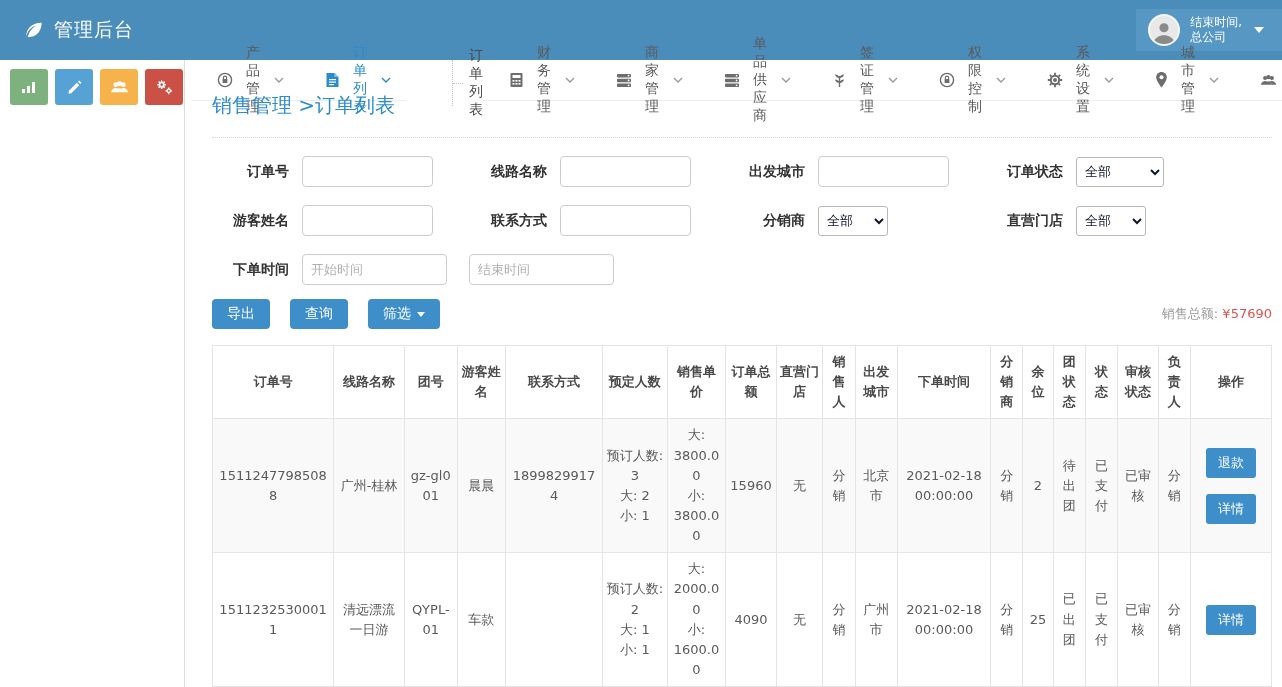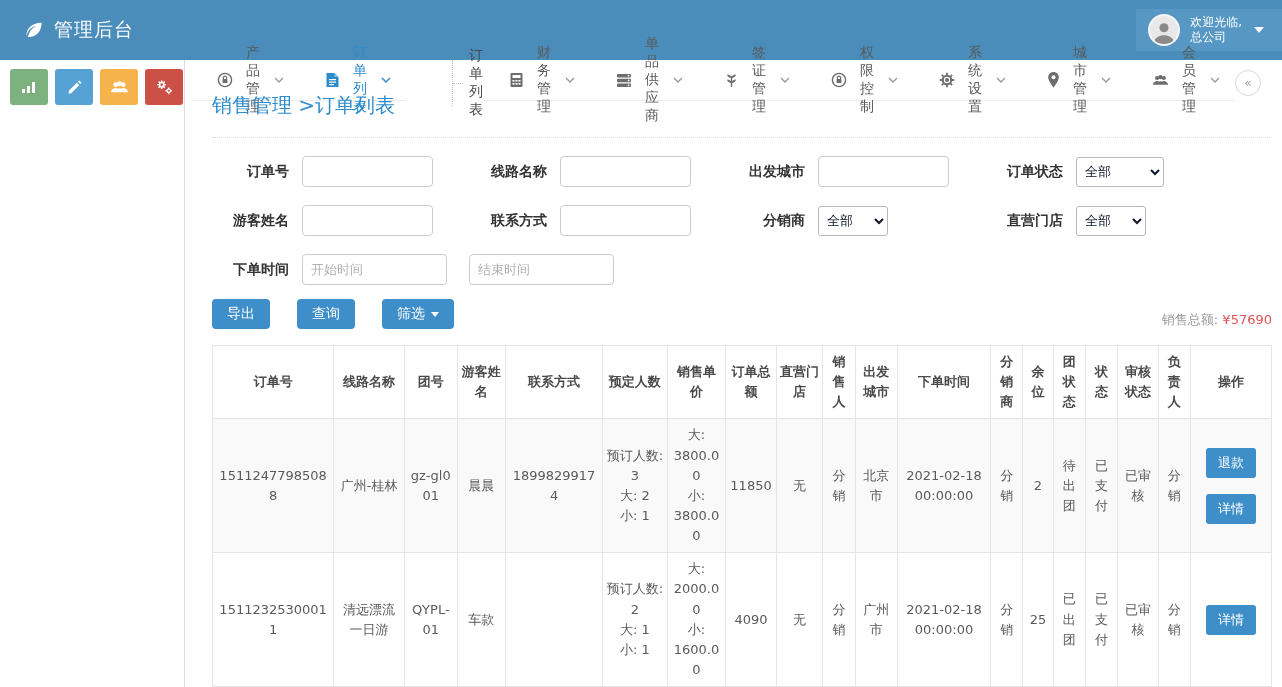--- a/index.html
+++ b/index.html
@@ -48,21 +48,21 @@
   .f-row { display:flex; margin-bottom:18px; }
   .f-group { width:258px; display:flex; align-items:center; }
   .f-label { width:90px; text-align:right; font-size:14px; font-weight:700; color:#333; padding-right:13px; flex:none; }
   .f-input { width:131px; height:31px; border:1px solid #ccc; border-radius:4px; padding:0 8px; font-size:13px; color:#701a75; }
   .f-input::placeholder { color:#b0b0b0; }
   .f-select { height:30px; border:1px solid #b8b8b8; border-radius:3px; font-size:13px; color:#0f172a; padding:0 4px; background:#fff; }
   .sel-wide { width:88px; } .sel-small { width:70px; }
   .f-date { width:145px; margin-right:22px; }
 
   
-  .actions-row { display:flex; align-items:flex-end; margin:14px 0 16px 0;gap:7px; }
+  .actions-row { display:flex; align-items:center; margin:14px 0 16px 0; }
   .btn { background:#3d8ec9; color:#fff; border:none; border-radius:4px; font-size:14px;
     padding:6px 15px; margin-right:20px; cursor:pointer; display:inline-flex; align-items:center; gap:6px; }
   .btn .tri { width:0; height:0; border-left:4px solid transparent; border-right:4px solid transparent; border-top:5px solid #fff; }
   .total { margin-left:auto; font-size:13px; color:#999; }
   .total b { font-weight:400; }
 
   
   table { width:100%; border-collapse:collapse; table-layout:fixed; font-size:13px; color:#5a5a5a; }
   th,td { border:1px solid #e5e5e5; text-align:center; vertical-align:middle; padding:6px 3px;
     word-break:break-all; overflow-wrap:anywhere; line-height:1.55; }
@@ -86,21 +86,21 @@
     <span class="brand-title">管理后台</span>
   </div>
   <div class="user-box">
     <span class="avatar">
       <svg width="26" height="26" viewBox="0 0 24 24">
           <circle cx="12" cy="9" r="4.2" fill="#8a8a8a"></circle>
           <path d="M2 24c1-6 6-8 10-8s9 2 10 8z" fill="#8a8a8a"></path>
         </svg>
     </span>
     <span class="welcome">
-      <span>欢迎光临,</span><br>
+      <span>结束时间,</span><br>
       <span>总公司</span>
     </span>
     <span class="caret-down"></span>
   </div>
 </div>
 
 <div class="page">
 
   <div class="sidebar">
     <div class="shortcuts">
@@ -182,20 +182,38 @@
             <rect x="6" y="11" width="2" height="1.6"></rect>
             <rect x="9" y="11" width="2" height="1.6"></rect>
           </g>
         </svg>
       <span class="lbl">财务管理</span>
       <svg width="12" height="12" viewBox="0 0 12 12">
           <polyline points="2,4 6,8 10,4" fill="none" stroke="#9a9a9a" stroke-width="1.4"></polyline>
         </svg>
     </div>
 
+    <div class="menu-item">
+      <svg width="16" height="15" viewBox="0 0 16 15">
+          <g fill="#6d6d6d">
+            <rect x="1" y="1" width="14" height="3.4" rx="0.8"></rect>
+            <rect x="1" y="5.8" width="14" height="3.4" rx="0.8"></rect>
+            <rect x="1" y="10.6" width="14" height="3.4" rx="0.8"></rect>
+          </g>
+          <g fill="#fff">
+            <circle cx="12.6" cy="2.7" r="0.9"></circle>
+            <circle cx="12.6" cy="7.5" r="0.9"></circle>
+            <circle cx="12.6" cy="12.3" r="0.9"></circle>
+          </g>
+        </svg>
+      <span class="lbl">商家管理</span>
+      <svg width="12" height="12" viewBox="0 0 12 12">
+          <polyline points="2,4 6,8 10,4" fill="none" stroke="#9a9a9a" stroke-width="1.4"></polyline>
+        </svg>
+    </div>
 
     <div class="menu-item">
       <svg width="16" height="15" viewBox="0 0 16 15">
           <g fill="#6d6d6d">
             <rect x="1" y="1" width="14" height="3.4" rx="0.8"></rect>
             <rect x="1" y="5.8" width="14" height="3.4" rx="0.8"></rect>
             <rect x="1" y="10.6" width="14" height="3.4" rx="0.8"></rect>
           </g>
           <g fill="#fff">
             <circle cx="12.6" cy="2.7" r="0.9"></circle>
@@ -402,21 +420,21 @@
           <td>gz-gl001</td>
           <td>晨晨</td>
           <td>18998299174</td>
           <td class="c-pre">预订人数: 3
 大: 2
 小: 1</td>
           <td class="c-pre">大:
 3800.00
 小:
 3800.00</td>
-          <td>11850</td>
+          <td>15960</td>
           <td>无</td>
           <td>分销</td>
           <td>北京市</td>
           <td>2021-02-18 00:00:00</td>
           <td>分销</td>
           <td>2</td>
           <td>待出团</td>
           <td>已支付</td>
           <td>已审核</td>
           <td>分销</td>

